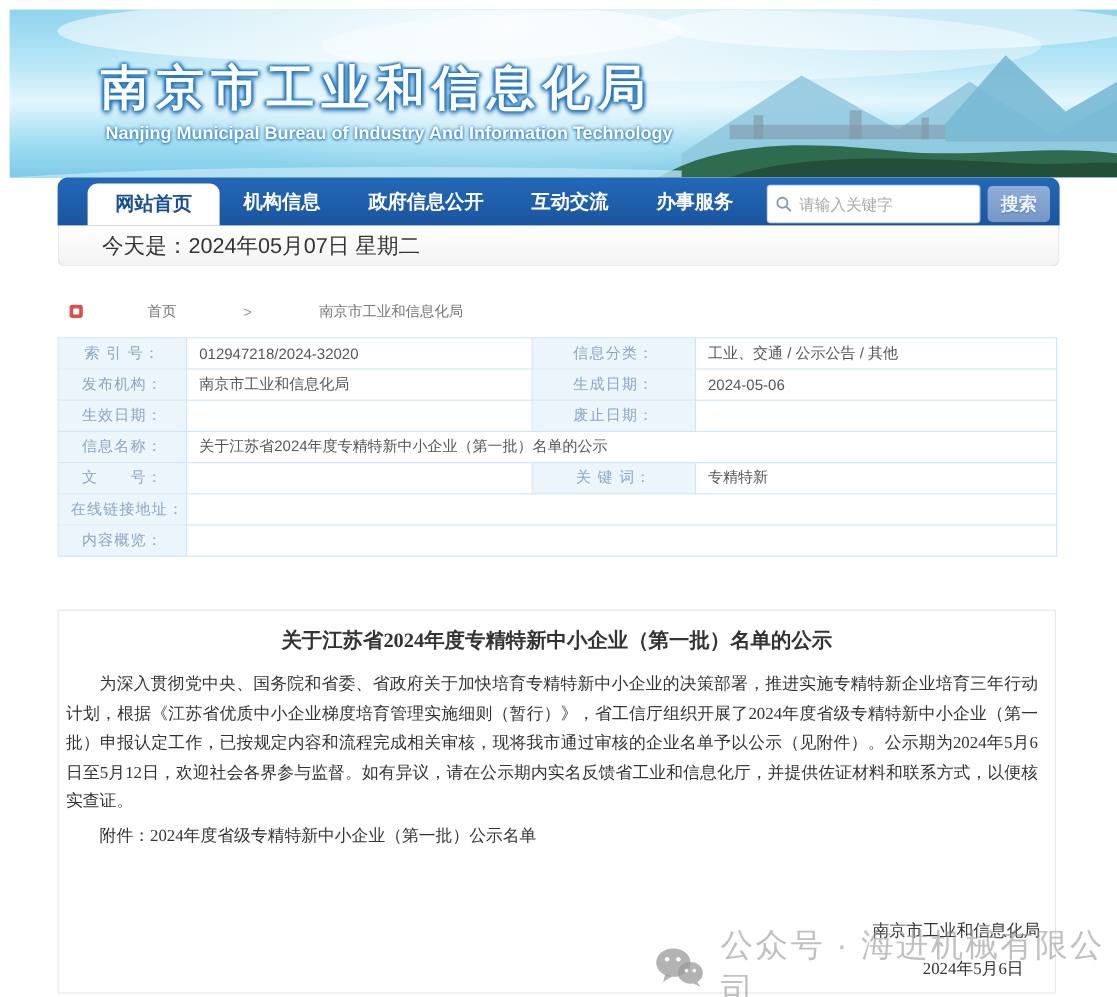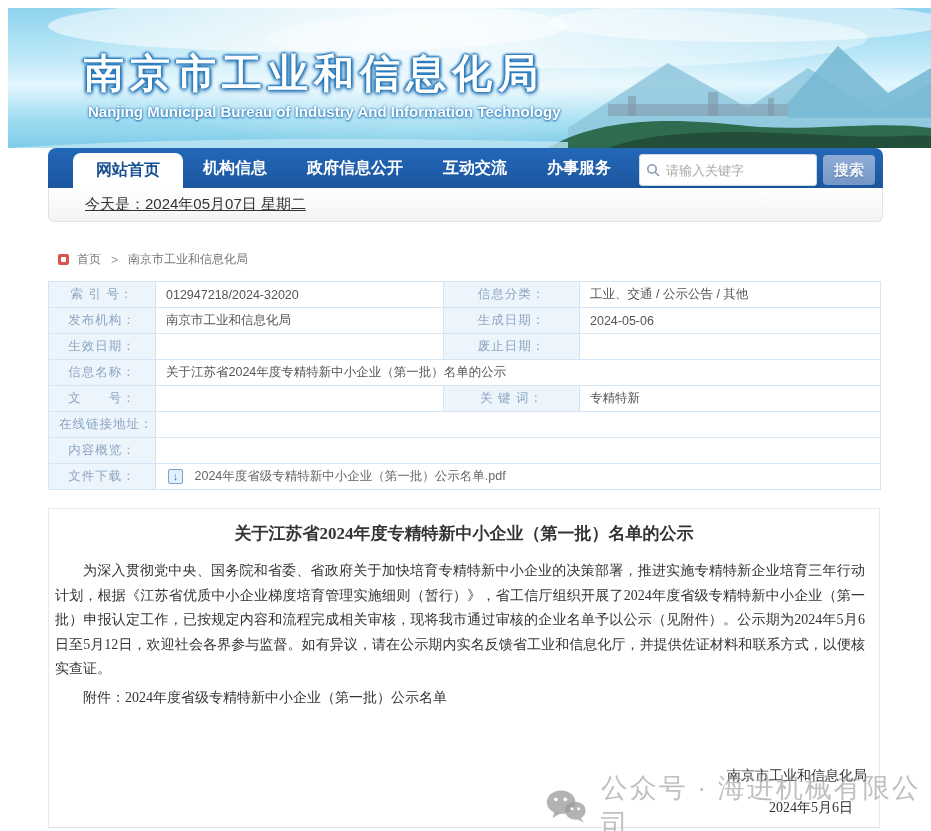--- a/index.html
+++ b/index.html
@@ -64,27 +64,27 @@
     color:#eef3fa; font-size:15px; font-weight:bold; cursor:pointer; font-family:inherit;
     text-shadow:0 1px 1px rgba(40,80,140,.5);
   }
 
   
   .datebar {
     position:absolute; left:48px; top:188px; width:835px; height:34px;
     background:linear-gradient(180deg,#ffffff 0%, #f3f3f3 100%);
     border:1px solid #e2e2e2; border-top:none; border-radius:0 0 6px 6px;
     display:flex; align-items:center; padding-left:36px;
-    font-size:15px; color:#333;text-decoration:underline;
+    font-size:18px; color:#333;
   }
 
   
   .breadcrumb {
     position:absolute; left:58px; top:251px; display:flex; align-items:center;
-    font-size:12px; color:#777;
+    font-size:12px; color:#777;gap:46px;
   }
   .crumb-icon {
     width:11px; height:11px; background:#d9534f; border-radius:2px; margin-right:8px;
     position:relative;
   }
   .crumb-icon::after {
     content:""; position:absolute; left:3px; top:3px; width:5px; height:5px; background:#fff; border-radius:1px;
   }
   .breadcrumb .sep { margin:0 10px; color:#999; }
   .breadcrumb a { color:#777; text-decoration:none; cursor:pointer; }
@@ -223,27 +223,20 @@
       <td>专精特新</td>
     </tr>
     <tr>
       <td class="lbl">在线链接地址：</td>
       <td colspan="3"></td>
     </tr>
     <tr>
       <td class="lbl">内容概览：</td>
       <td colspan="3"></td>
     </tr>
-    <tr>
-      <td class="lbl">文件下载：</td>
-      <td colspan="3">
-        <span class="dl-icon">↓</span>
-        <span class="dl-file">2024年度省级专精特新中小企业（第一批）公示名单.pdf</span>
-      </td>
-    </tr>
   </tbody>
     </table>
 
   <div class="article">
     <div class="article-title">关于江苏省2024年度专精特新中小企业（第一批）名单的公示</div>
     <div class="article-body">
       <p>为深入贯彻党中央、国务院和省委、省政府关于加快培育专精特新中小企业的决策部署，推进实施专精特新企业培育三年行动计划，根据《江苏省优质中小企业梯度培育管理实施细则（暂行）》，省工信厅组织开展了2024年度省级专精特新中小企业（第一批）申报认定工作，已按规定内容和流程完成相关审核，现将我市通过审核的企业名单予以公示（见附件）。公示期为2024年5月6日至5月12日，欢迎社会各界参与监督。如有异议，请在公示期内实名反馈省工业和信息化厅，并提供佐证材料和联系方式，以便核实查证。</p>
       <p>附件：2024年度省级专精特新中小企业（第一批）公示名单</p>
     </div>
     <div class="article-sign">

